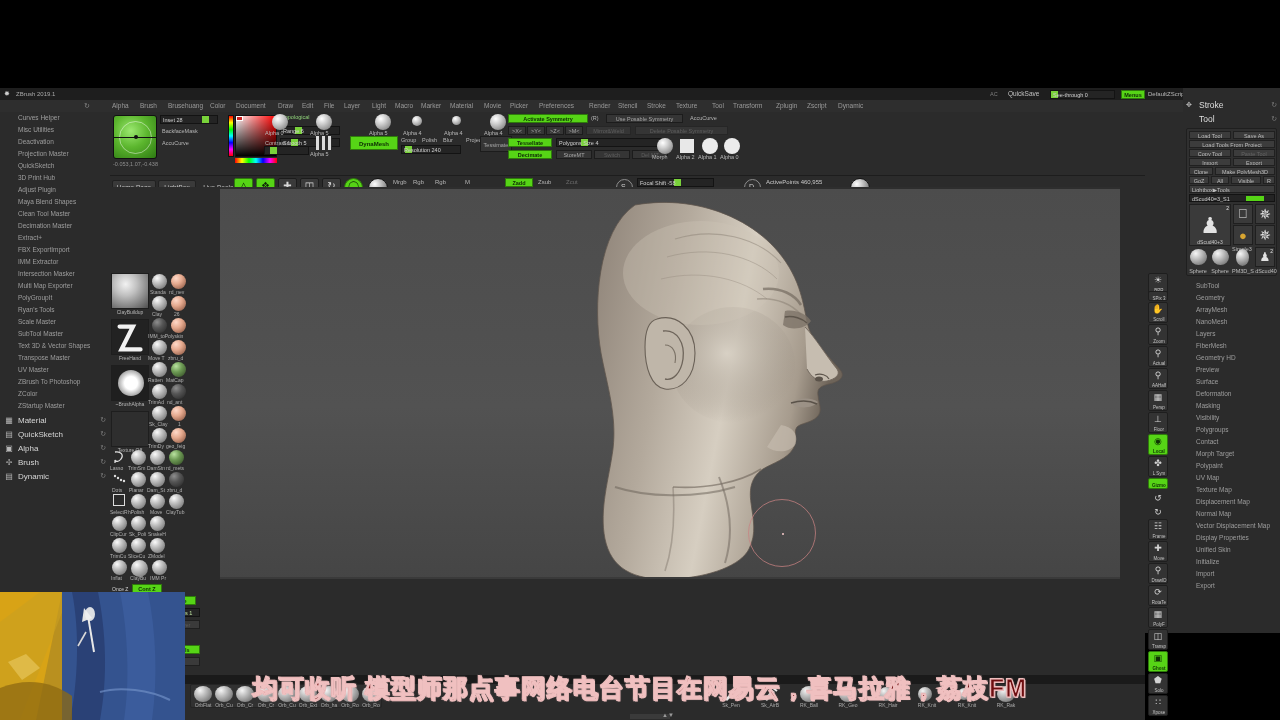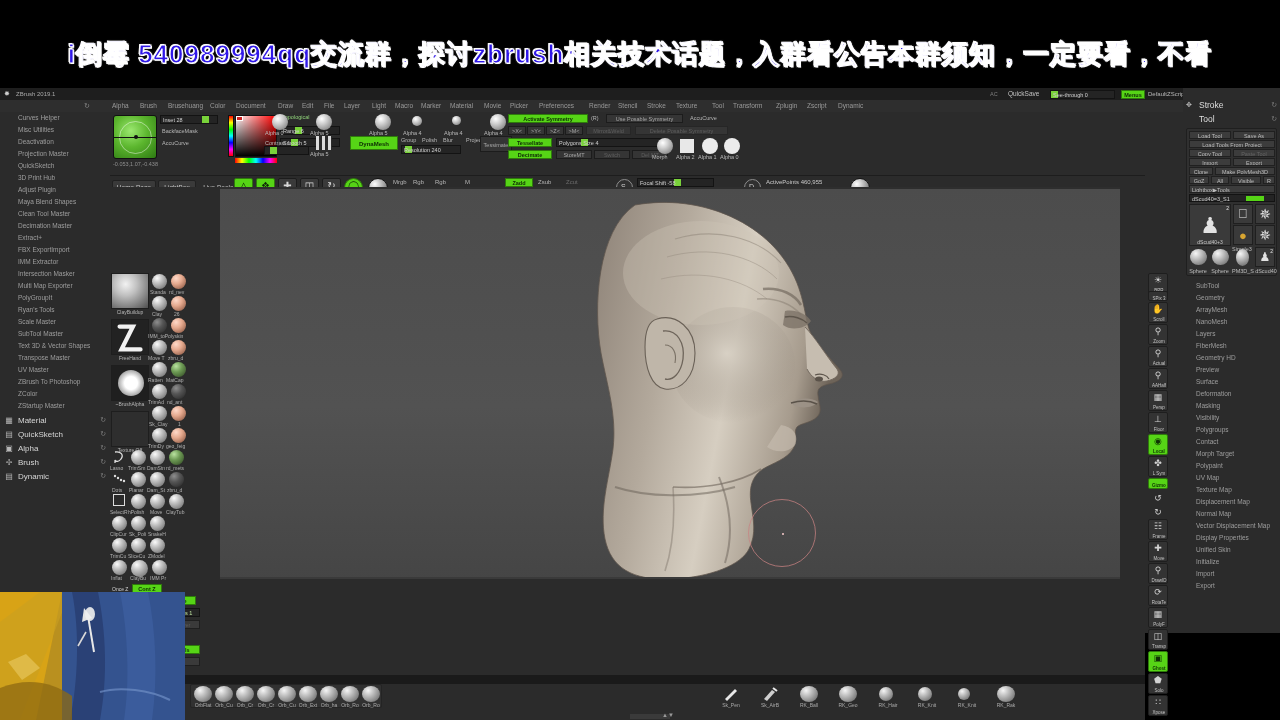--- a/index.html
+++ b/index.html
@@ -174,21 +174,20 @@
      height:9px; border:1px solid #2e7a0b; text-align:center; font-weight:bold; white-space:nowrap; overflow:hidden; }
   .greybar { position:absolute; background:#3a3a3a; color:#b3b3b3; font-size:5.5px; line-height:9px;
      height:9px; border:1px solid #1f1f1f; text-align:center; white-space:nowrap; overflow:hidden; }
   .greybar.dim { color:#5c5c5c; }
 </style>
 </head>
 <body>
 
 <div id="root">
 
-  <div class="sub-top">i倒霉  540989994qq交流群，探讨zbrush相关技术话题，入群看公告本群须知，一定要看，不看</div>
 
   <div id="app">
 
     <div class="titlebar">
       <span class="tb-logo">✸</span>
       <span class="tb-txt">ZBrush 2019.1</span>
     </div>
 
     <div style="position:absolute;left:990px;top:0px;width:290px;height:12px;">
       <span style="position:absolute;left:0px;top:0px;font-size:5.5px;color:#7d7d7d;line-height:12px;">AC</span>
@@ -968,14 +967,15 @@
       <path d="M 84 16 L 92 26 L 82 30 Z" fill="#e4e4e4"></path>
       <path d="M 88 24 L 94 60" stroke="#e8e8e8" stroke-width="2" fill="none"></path>
       <path d="M 86 40 L 78 54" stroke="#d9d9d9" stroke-width="1.6" fill="none"></path>
       <ellipse cx="90" cy="22" rx="5" ry="7" fill="#efefef" opacity="0.9"></ellipse>
       <path d="M 0 96 C 30 84, 55 92, 72 104 L 72 128 L 0 128 Z" fill="#8d6a12" opacity="0.75"></path>
       <path d="M 8 70 L 26 62 L 40 76 L 22 88 Z" fill="#e2c152" opacity="0.8"></path>
       <path d="M 100 100 C 120 94, 150 98, 170 108" stroke="#6f8fc4" stroke-width="2" fill="none" opacity="0.7"></path>
     </svg>
   </div>
 
+  <div class="sub-bottom">均可收听  模型师那点事网络电台节目在网易云，喜马拉雅，荔枝FM</div>
 
 </div>
 
 </body></html>

